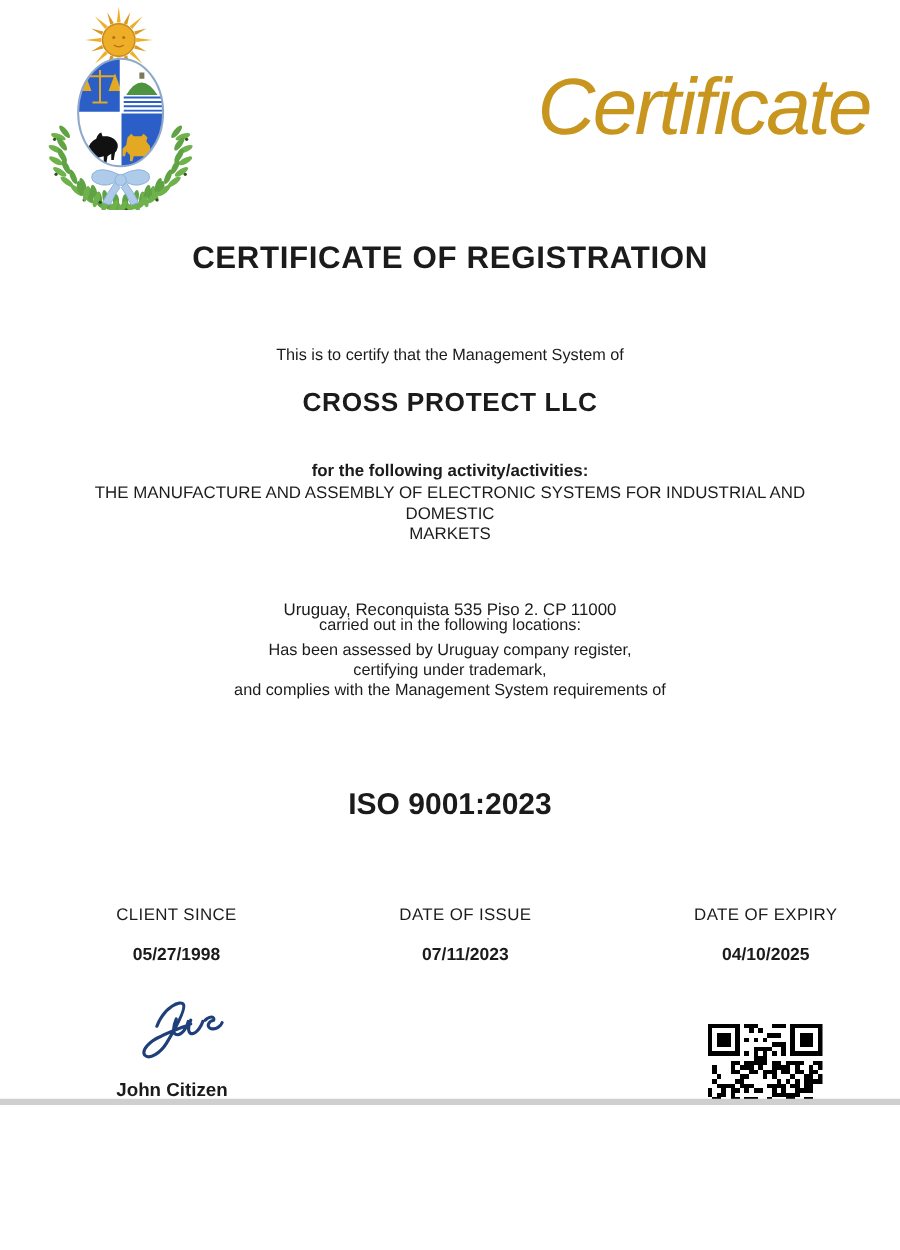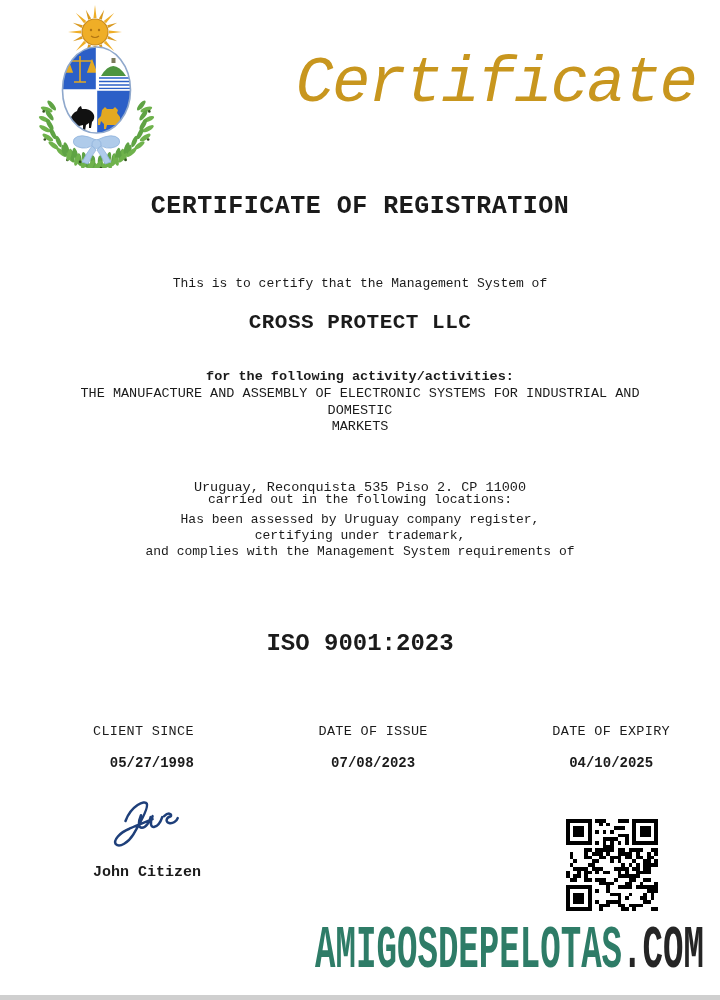--- a/index.html
+++ b/index.html
@@ -1,18 +1,18 @@
 <!DOCTYPE html>
 <html><head>
 <meta charset="utf-8">
 <style>
   html,body{margin:0;padding:0;background:#ffffff;}
   .page{
-    position:relative;width:720px;height:1000px;background:#ffffff;overflow:hidden;
-    font-family:Liberation Mono, monospace;color:#1b1b1b;
+    position:relative;width:720px;height:884px;background:#ffffff;overflow:hidden;
+    font-family:Liberation Sans, sans-serif;color:#1b1b1b;
   }
   .coat{position:absolute;left:38px;top:4px;width:138px;height:164px;}
   .cert-script{
     position:absolute;top:48px;right:24px;
     font-size:64px;font-style:italic;font-weight:400;letter-spacing:-2px;
     white-space:nowrap;
   }
   .heading{
     position:absolute;top:192px;left:0;width:100%;text-align:center;
     font-size:25px;font-weight:bold;letter-spacing:0.5px;
@@ -26,21 +26,21 @@
   .location{top:480px;font-size:13.5px;}
   .assessed{top:512px;font-size:13px;line-height:16px;}
   .iso{top:630px;font-size:24px;font-weight:bold;}
   .dates{
     position:absolute;top:724px;left:93px;right:50px;
     display:flex;justify-content:space-between;
   }
   .date-col{display:flex;flex-direction:column;}
   .date-col .lbl{font-size:13.5px;letter-spacing:0.3px;margin-bottom:16px;}
   .date-col .val{font-size:14px;font-weight:bold;}
-  .col-left{text-align:right;}
+  .col-left{text-align:center;}
   .col-mid{text-align:center;}
   .col-right{text-align:center;align-items:center;}
   .signature{position:absolute;left:96px;top:792px;width:88px;height:58px;}
   .signatory{position:absolute;left:93px;top:864px;font-size:15px;font-weight:bold;}
   .qr{position:absolute;left:566px;top:818px;width:92px;height:94px;}
   .watermark{
     position:absolute;top:920px;right:16px;white-space:nowrap;
     font-size:62px;font-weight:bold;letter-spacing:0px;line-height:1;
     transform:scaleX(0.55);transform-origin:100% 0%;
   }
@@ -212,21 +212,21 @@
 
   <div class="cline iso">ISO 9001:2023</div>
 
   <div class="dates">
     <div class="date-col col-left">
       <div class="lbl">CLIENT SINCE</div>
       <div class="val">05/27/1998</div>
     </div>
     <div class="date-col col-mid">
       <div class="lbl">DATE OF ISSUE</div>
-      <div class="val">07/08/2023</div>
+      <div class="val">07/11/2023</div>
     </div>
     <div class="date-col col-right">
       <div class="lbl">DATE OF EXPIRY</div>
       <div class="val">04/10/2025</div>
     </div>
   </div>
 
   <svg class="signature" viewBox="0 0 90 60">
     <path id="sigpath" fill="none" stroke-width="2.6" stroke-linecap="round" stroke-linejoin="round" d="M30 30 C36 14 50 8 52 12 C54 16 44 34 38 44 C33 52 24 58 20 54 C17 50 24 42 34 38 C44 33 54 30 58 28
          M46 24 C43 31 43 37 47 37 C51 37 55 31 56 26

